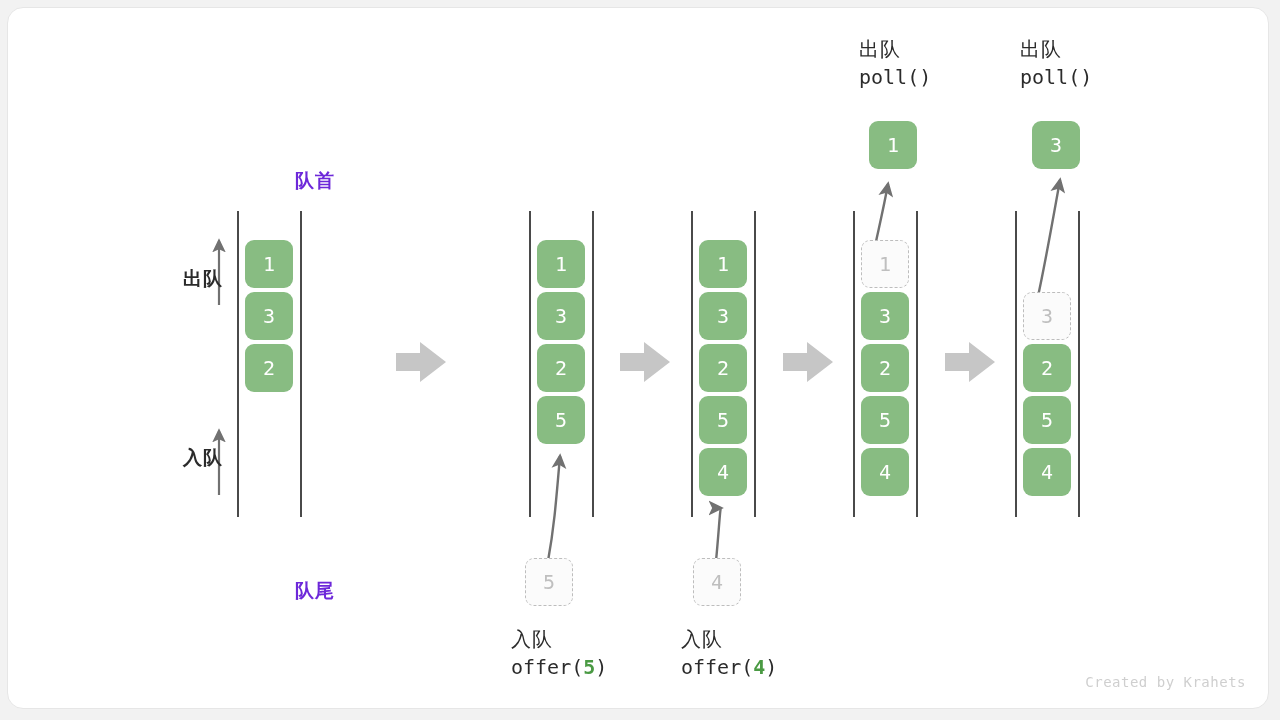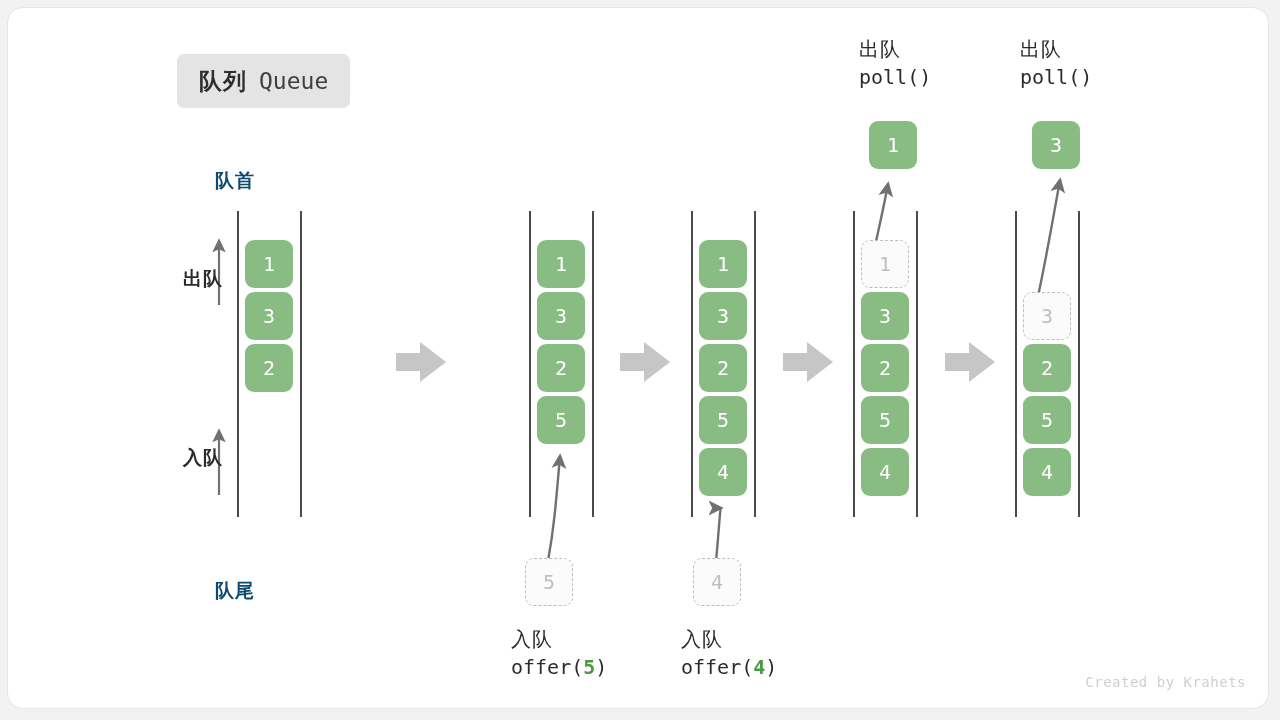--- a/index.html
+++ b/index.html
@@ -56,23 +56,23 @@
     font-size: 23px;
     color: #3f3f3f;
   }
 
   
   .abs { position: absolute; }
 
   .head-label, .tail-label {
     font-size: 19px;
     font-weight: bold;
-    color: #0c4a6e;
-    letter-spacing: 1px;
-    text-align: left;
+    color: #6d28d9;
+    letter-spacing: 1px;
+    text-align: right;
     width: 120px;
   }
 
   .side-label {
     font-size: 19px;
     font-weight: bold;
     color: #2b2b2b;
     letter-spacing: 1px;
     text-align: right;
     width: 80px;
@@ -177,24 +177,20 @@
     color: #cfcfcf;
     letter-spacing: 0.5px;
   }
 </style>
 </head>
 <body>
 
 <div id="canvas">
   <div id="card">
 
-    <div id="title-badge">
-      <span class="cn">队列</span>
-      <span class="en">Queue</span>
-    </div>
 
     <svg class="overlay" viewBox="0 0 1262 702">
       <defs>
         <marker id="ah" markerWidth="7" markerHeight="7" refX="5.2" refY="3.5" orient="auto">
           <path d="M0,0.4 L6.4,3.5 L0,6.6 L1.5,3.5 Z" fill="#717171"></path>
         </marker>
         <marker id="ah2" markerWidth="7" markerHeight="7" refX="5.2" refY="3.5" orient="auto">
           <path d="M0,0.4 L6.4,3.5 L0,6.6 L1.5,3.5 Z" fill="#717171"></path>
         </marker>
       </defs>

